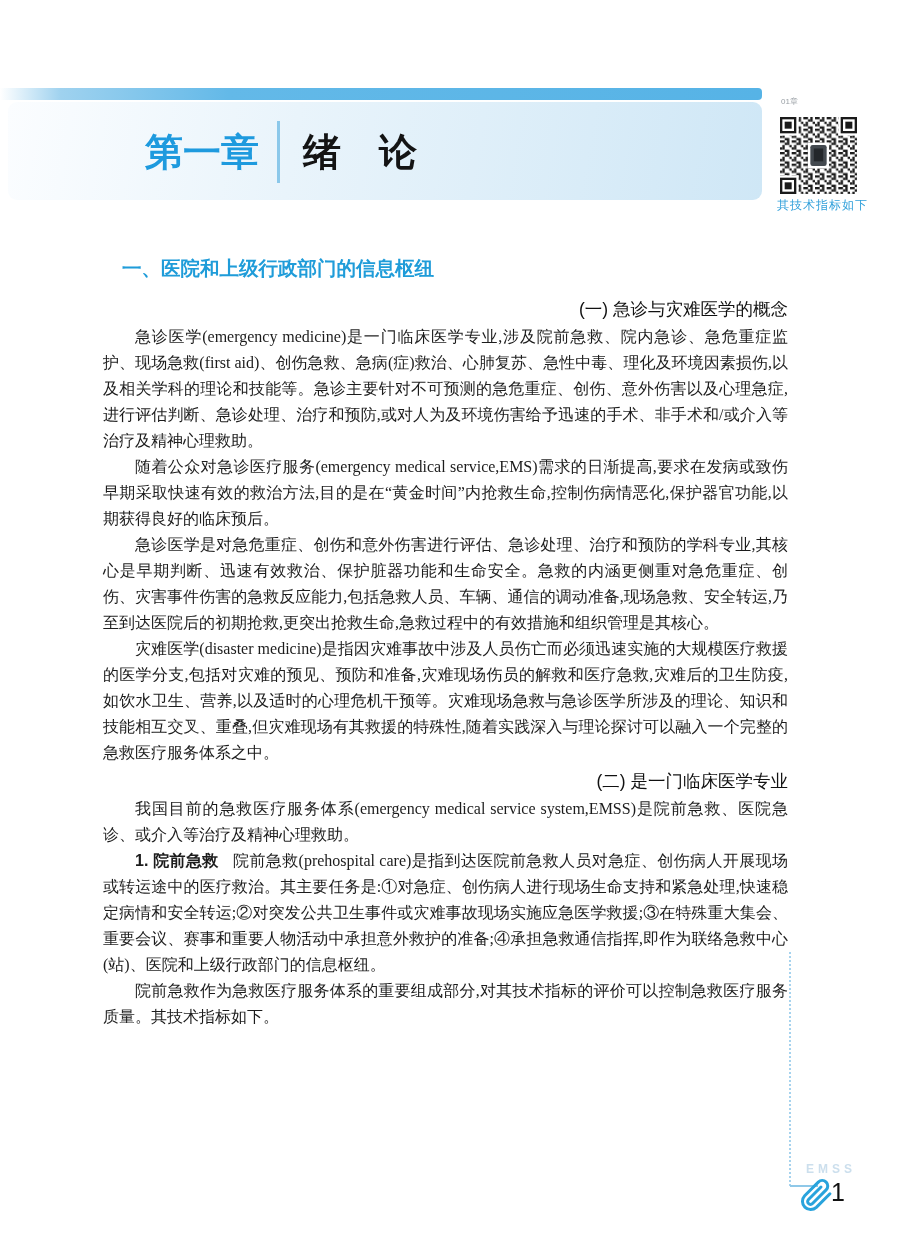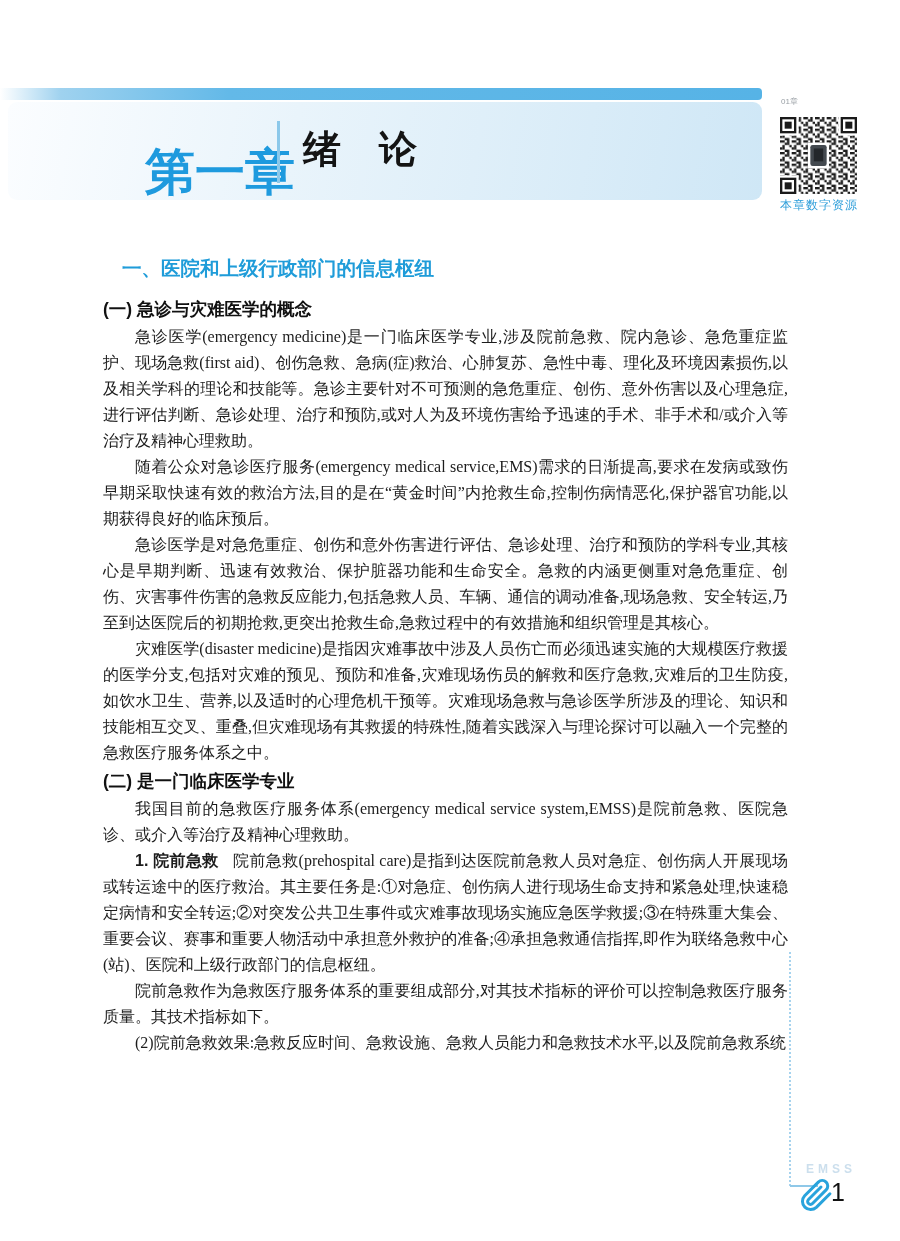--- a/index.html
+++ b/index.html
@@ -18,29 +18,29 @@
     border-radius:0 4px 4px 0;
   }
   .banner {
     position:absolute; left:8px; top:102px; width:754px; height:98px;
     border-radius:9px;
     background:linear-gradient(100deg, #fbfdff 0%, #e9f4fb 38%, #cfe7f6 100%);
   }
   .chapter-label {
     position:absolute; left:145px; top:130px;
     font-family:"Liberation Sans","DejaVu Sans",sans-serif;
-    font-weight:bold; font-size:50px; line-height:44px; color:#1e9ade;margin-top:20px;
+    font-weight:bold; font-size:38px; line-height:44px; color:#1e9ade;
   }
   .chapter-divider {
     position:absolute; left:277px; top:121px; width:3px; height:62px;
     background:#8bc8ea;
   }
   .chapter-title {
     position:absolute; left:303px; top:130px;
-    font-family:Liberation Mono, monospace;
+    font-family:Liberation Serif, serif;
     font-weight:bold; font-size:38px; line-height:44px; color:#141414;
   }
 
   
   .qr-tag {
     position:absolute; left:781px; top:96px;
     font-family:"Liberation Sans","DejaVu Sans",sans-serif;
     font-size:8px; color:#9aa0a6;
   }
   .qr { position:absolute; left:780px; top:117px; width:77px; height:77px; }
@@ -55,22 +55,22 @@
     position:absolute; left:103px; top:256px; width:685px;
     font-size:16px; line-height:26px; text-align:justify; color:#1c1c1c;
   }
   .sec-title {
     font-family:"Liberation Sans","DejaVu Sans",sans-serif;
     font-weight:bold; font-size:19.5px; line-height:24px; color:#1f9cd9;
     margin:0 0 16px 19px; text-align:left;
   }
   .h3 {
     font-family:"Liberation Sans","DejaVu Sans",sans-serif;
-    font-weight:bold; font-size:17.5px; line-height:27px; color:#111111;
-    margin:2px 0 1px 0; text-align:left;
+    font-weight:normal; font-size:17.5px; line-height:27px; color:#111111;
+    margin:2px 0 1px 0; text-align:right;
   }
   .content p { margin:0; text-indent:2em; }
   .lead {
     font-family:"Liberation Sans","DejaVu Sans",sans-serif;
     font-weight:bold; margin-right:0.9em;
   }
 
   
   .notes-divider {
     position:absolute; left:789px; top:952px; height:234px; width:0;
@@ -133,36 +133,35 @@
     </g>
     <g fill="#1a1a1a">
       <rect x="2" y="2" width="3" height="3"></rect>
         <rect x="28" y="2" width="3" height="3"></rect>
         <rect x="2" y="28" width="3" height="3"></rect>
     </g>
     <rect x="12" y="11" width="9" height="11" fill="#ffffff"></rect>
     <rect x="13" y="12" width="7" height="9" rx="1" fill="#43494f"></rect>
     <rect x="14.5" y="13.5" width="4" height="5.5" fill="#23272b"></rect>
   </svg>
-  <div class="qr-caption">本章数字资源</div>
+  <div class="qr-caption">其技术指标如下</div>
 
   <div class="content">
     <div class="sec-title">一、医院和上级行政部门的信息枢纽</div>
 
     <div class="h3">(一) 急诊与灾难医学的概念</div>
     <p>急诊医学(emergency medicine)是一门临床医学专业,涉及院前急救、院内急诊、急危重症监护、现场急救(first aid)、创伤急救、急病(症)救治、心肺复苏、急性中毒、理化及环境因素损伤,以及相关学科的理论和技能等。急诊主要针对不可预测的急危重症、创伤、意外伤害以及心理急症,进行评估判断、急诊处理、治疗和预防,或对人为及环境伤害给予迅速的手术、非手术和/或介入等治疗及精神心理救助。</p>
     <p>随着公众对急诊医疗服务(emergency medical service,EMS)需求的日渐提高,要求在发病或致伤早期采取快速有效的救治方法,目的是在“黄金时间”内抢救生命,控制伤病情恶化,保护器官功能,以期获得良好的临床预后。</p>
     <p>急诊医学是对急危重症、创伤和意外伤害进行评估、急诊处理、治疗和预防的学科专业,其核心是早期判断、迅速有效救治、保护脏器功能和生命安全。急救的内涵更侧重对急危重症、创伤、灾害事件伤害的急救反应能力,包括急救人员、车辆、通信的调动准备,现场急救、安全转运,乃至到达医院后的初期抢救,更突出抢救生命,急救过程中的有效措施和组织管理是其核心。</p>
     <p>灾难医学(disaster medicine)是指因灾难事故中涉及人员伤亡而必须迅速实施的大规模医疗救援的医学分支,包括对灾难的预见、预防和准备,灾难现场伤员的解救和医疗急救,灾难后的卫生防疫,如饮水卫生、营养,以及适时的心理危机干预等。灾难现场急救与急诊医学所涉及的理论、知识和技能相互交叉、重叠,但灾难现场有其救援的特殊性,随着实践深入与理论探讨可以融入一个完整的急救医疗服务体系之中。</p>
 
     <div class="h3">(二) 是一门临床医学专业</div>
     <p>我国目前的急救医疗服务体系(emergency medical service system,EMSS)是院前急救、医院急诊、或介入等治疗及精神心理救助。</p>
     <p><span class="lead">1. 院前急救</span><span>院前急救(prehospital care)是指到达医院前急救人员对急症、创伤病人开展现场或转运途中的医疗救治。其主要任务是:①对急症、创伤病人进行现场生命支持和紧急处理,快速稳定病情和安全转运;②对突发公共卫生事件或灾难事故现场实施应急医学救援;③在特殊重大集会、重要会议、赛事和重要人物活动中承担意外救护的准备;④承担急救通信指挥,即作为联络急救中心(站)、医院和上级行政部门的信息枢纽。</span></p>
     <p>院前急救作为急救医疗服务体系的重要组成部分,对其技术指标的评价可以控制急救医疗服务质量。其技术指标如下。</p>
-    <p>(2)院前急救效果:急救反应时间、急救设施、急救人员能力和急救技术水平,以及院前急救系统</p>
   </div>
 
   <div class="notes-divider"></div>
   <div class="notes-hline"></div>
   <div class="notes-label">EMSS</div>
   <svg class="clip-icon" width="38" height="38" viewBox="0 0 24 24" xmlns="http://www.w3.org/2000/svg">
     <path d="M20.8 11.2l-8.6 8.6a5.2 5.2 0 0 1-7.35-7.35l8.6-8.6a3.5 3.5 0 0 1 4.95 4.95l-8.6 8.6a1.8 1.8 0 0 1-2.55-2.55l7.9-7.9" fill="none" stroke="#29a3dc" stroke-width="1.9" stroke-linecap="round" stroke-linejoin="round"></path>
   </svg>
   <div class="page-num">1</div>
 

